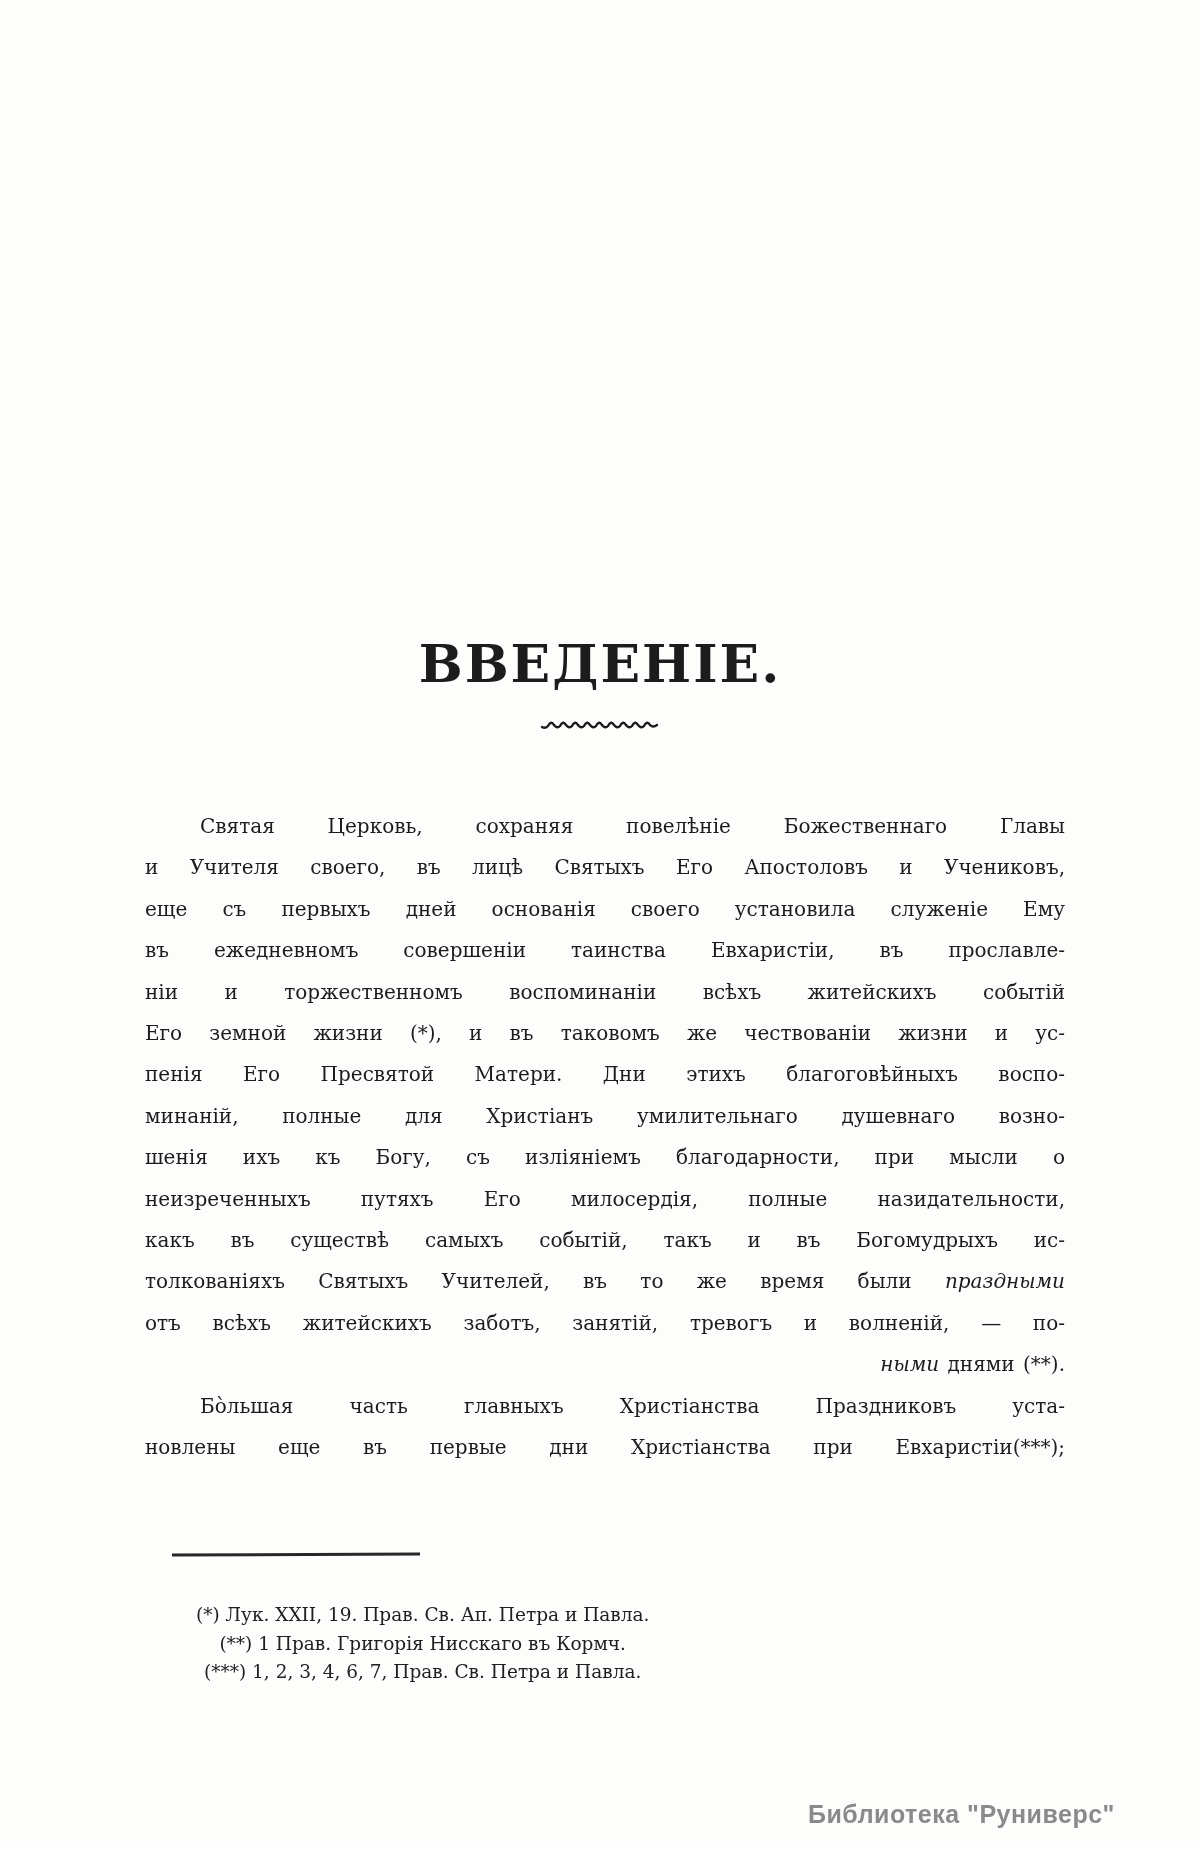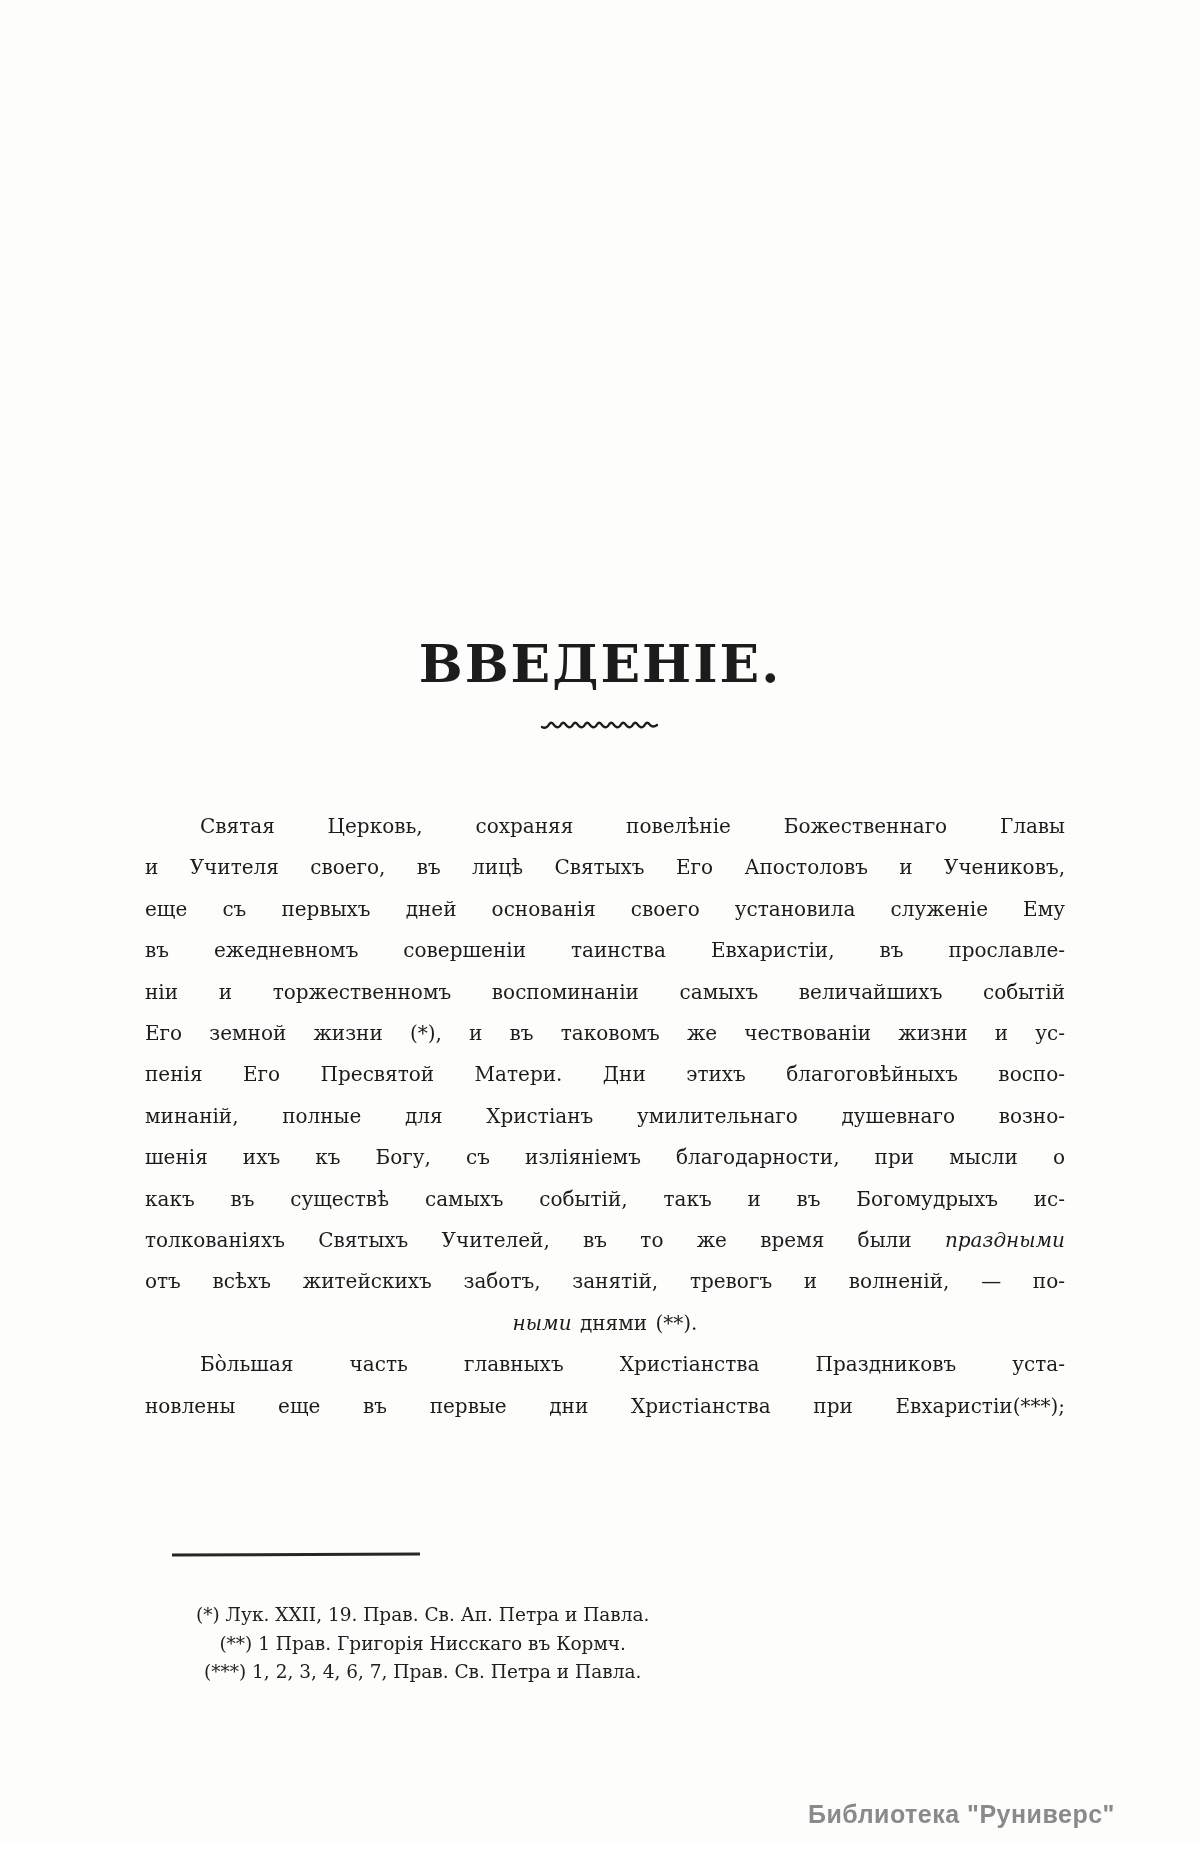--- a/index.html
+++ b/index.html
@@ -41,21 +41,21 @@
     width: 920px;
     font-size: 20px;
     line-height: 41.4px;
   }
   .line {
     text-align: justify;
     text-align-last: justify;
     word-spacing: 2px;
   }
   .line.plain {
-    text-align: center;
+    text-align: right;
     text-align-last: auto;
   }
   .line.indent {
     text-indent: 55px;
   }
   .line em {
     font-style: italic;
   }
   .fn-rule {
     position: absolute;
@@ -98,25 +98,26 @@
     <svg width="120" height="18" viewBox="0 0 120 18">
       <path d="M2,11 Q5,13 8,10 Q11,4 14,9 Q17,13 20,10 Q23,4 26,9 Q29,13 32,10 Q35,4 38,9 Q41,13 44,10 Q47,4 50,9 Q53,13 56,10 Q59,4 62,9 Q65,13 68,10 Q71,4 74,9 Q77,13 80,10 Q83,4 86,9 Q89,13 92,10 Q95,4 98,9 Q101,13 104,10 Q107,4 110,9 Q113,12 117,9" fill="none" stroke="#1c1c1c" stroke-width="2.4" stroke-linecap="round"></path>
     </svg>
   </div>
 
   <div class="body-text" id="body-text">
       <div class="line indent"><span>Святая Церковь, сохраняя повелѣніе Божественнаго Главы</span></div>
       <div class="line"><span>и Учителя своего, въ лицѣ Святыхъ Его Апостоловъ и Учениковъ,</span></div>
       <div class="line"><span>еще съ первыхъ дней основанія своего установила служеніе Ему</span></div>
       <div class="line"><span>въ ежедневномъ совершеніи таинства Евхаристіи, въ прославле-</span></div>
-      <div class="line"><span>ніи и торжественномъ воспоминаніи самыхъ величайшихъ событій</span></div>
+      <div class="line"><span>ніи и торжественномъ воспоминаніи всѣхъ житейскихъ событій</span></div>
       <div class="line"><span>Его земной жизни (*), и въ таковомъ же чествованіи жизни и ус-</span></div>
       <div class="line"><span>пенія Его Пресвятой Матери. Дни этихъ благоговѣйныхъ воспо-</span></div>
       <div class="line"><span>минаній, полные для Христіанъ умилительнаго душевнаго возно-</span></div>
       <div class="line"><span>шенія ихъ къ Богу, съ изліяніемъ благодарности, при мысли о</span></div>
+      <div class="line"><span>неизреченныхъ путяхъ Его милосердія, полные назидательности,</span></div>
       <div class="line"><span>какъ въ существѣ самыхъ событій, такъ и въ Богомудрыхъ ис-</span></div>
       <div class="line"><span>толкованіяхъ Святыхъ Учителей, въ то же время были </span><em>праздными</em></div>
       <div class="line"><span>отъ всѣхъ житейскихъ заботъ, занятій, тревогъ и волненій, — по-</span></div>
       <div class="line plain"><em>ными</em><span> днями (**).</span></div>
       <div class="line indent"><span>Бо̀льшая часть главныхъ Христіанства Праздниковъ уста-</span></div>
       <div class="line"><span>новлены еще въ первые дни Христіанства при Евхаристіи(***);</span></div>
     </div>
 
   <div class="fn-rule"></div>
 

